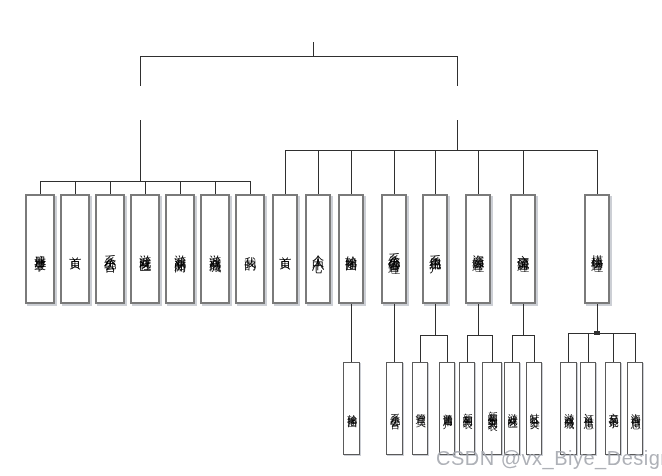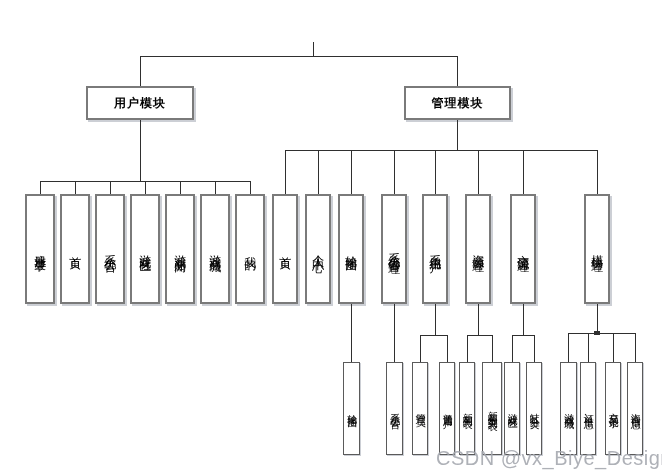--- a/index.html
+++ b/index.html
@@ -29,22 +29,20 @@
   .watermark{
     position:absolute;left:436px;top:447px;z-index:10;
     font-size:20px;color:#a6a9b0;opacity:0.9;letter-spacing:0.5px;white-space:nowrap;
   }
 </style>
 </head>
 <body>
 
 <div class="stage">
 
-  <div class="hbox" style="left:86px;top:86px;width:108px;height:34px;">用户模块</div>
-  <div class="hbox" style="left:404px;top:86px;width:107px;height:34px;">管理模块</div>
 
   <div class="line" style="left:313px;top:42px;width:1px;height:14px;"></div>
   <div class="line" style="left:140px;top:56px;width:318px;height:1px;"></div>
   <div class="line" style="left:140px;top:56px;width:1px;height:30px;"></div>
   <div class="line" style="left:457px;top:56px;width:1px;height:30px;"></div>
 
   <div class="line" style="left:140px;top:120px;width:1px;height:61px;"></div>
   <div class="line" style="left:40px;top:181px;width:211px;height:1px;"></div>
   <div class="line" style="left:40px;top:181px;width:1px;height:13px;"></div>
   <div class="line" style="left:75px;top:181px;width:1px;height:13px;"></div>

